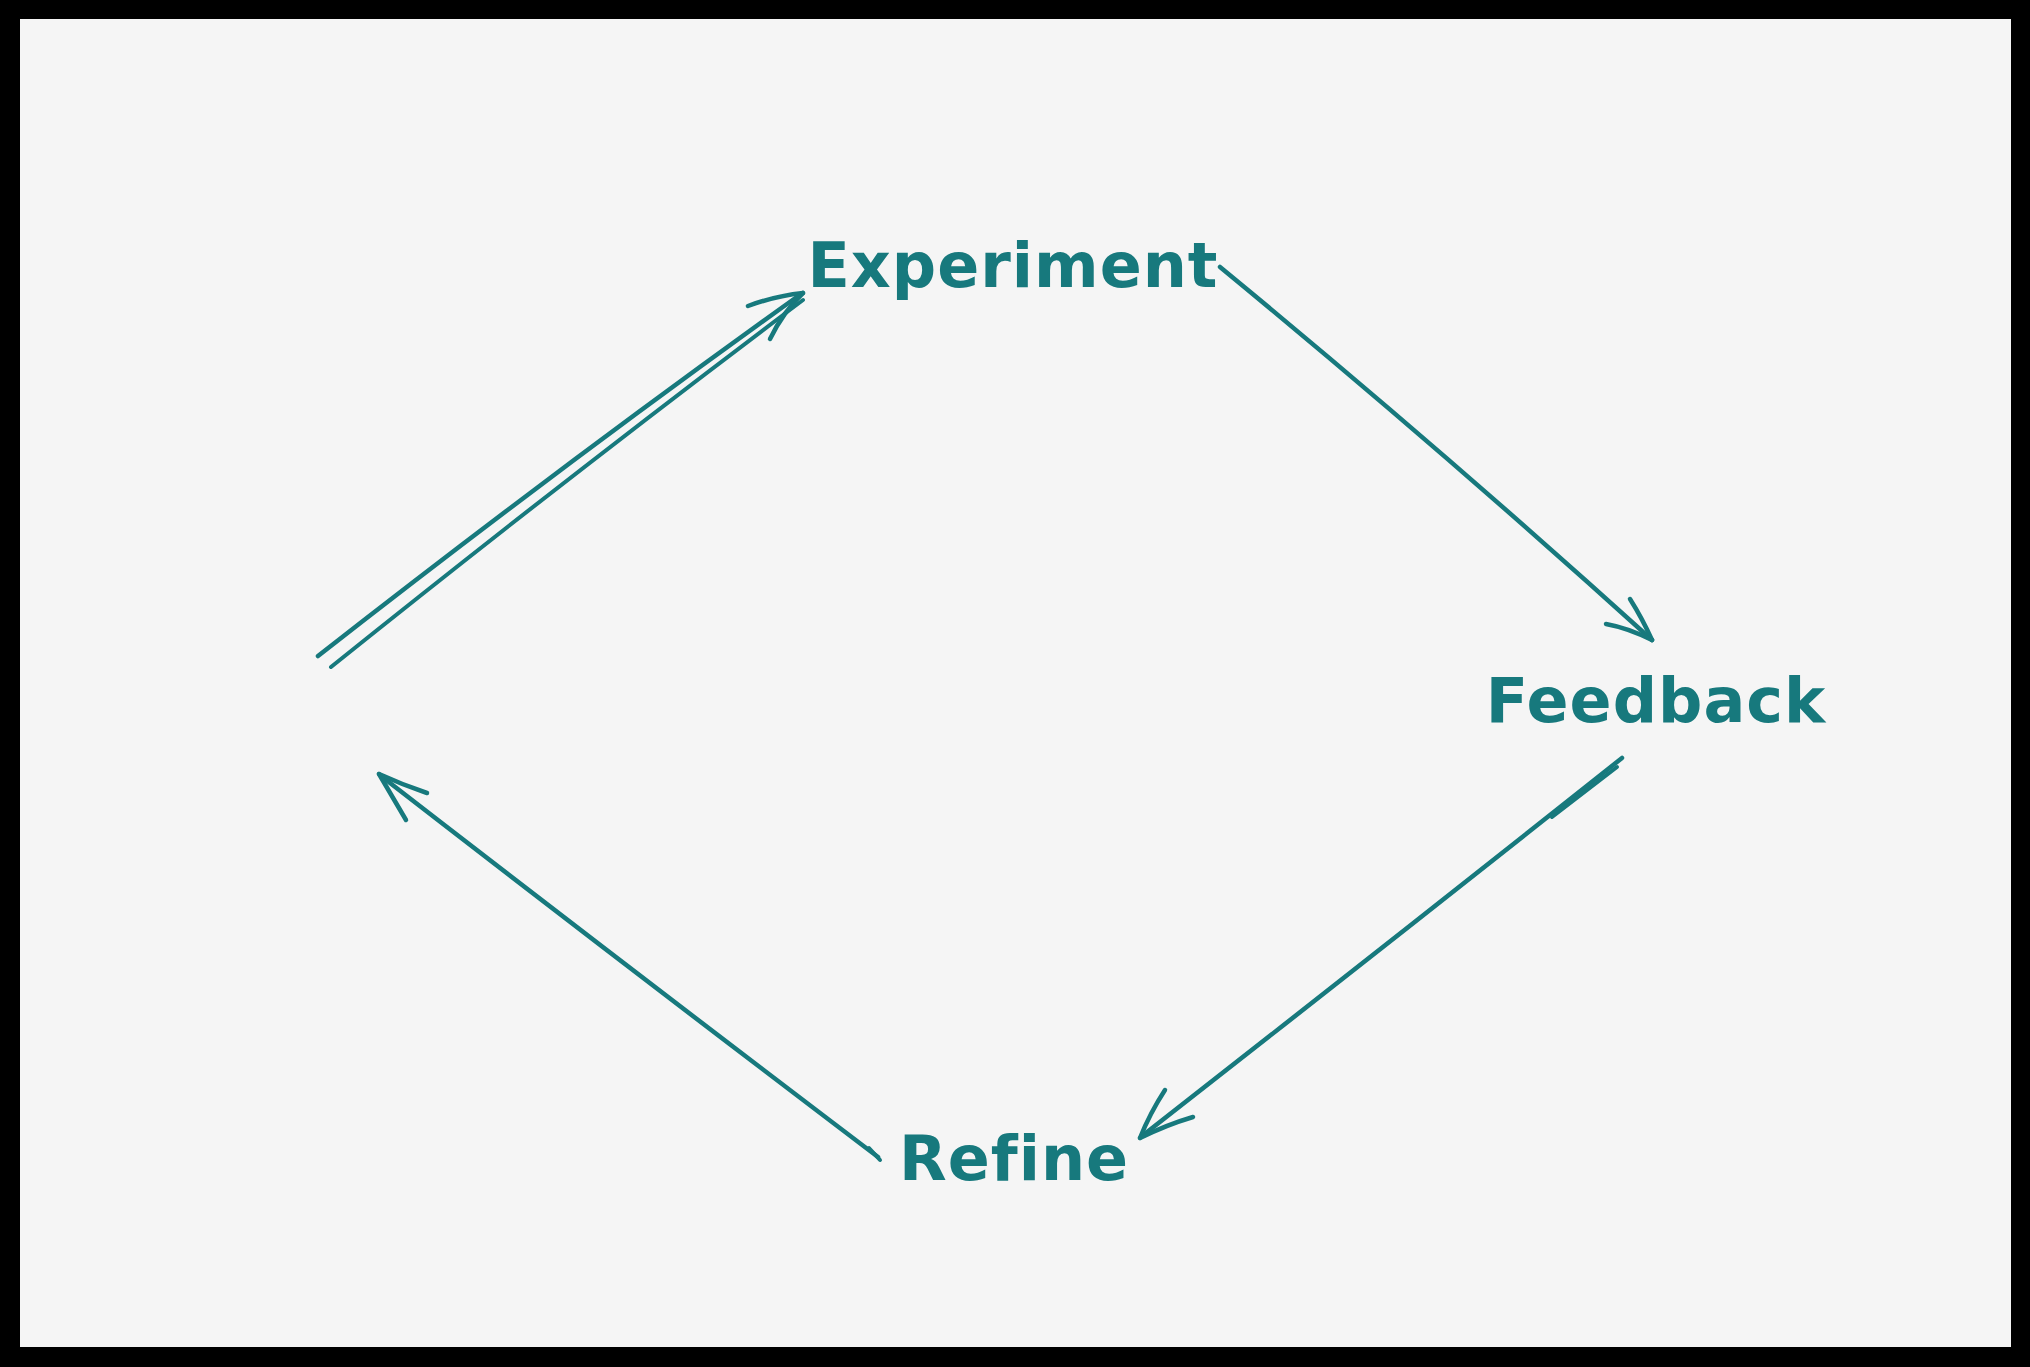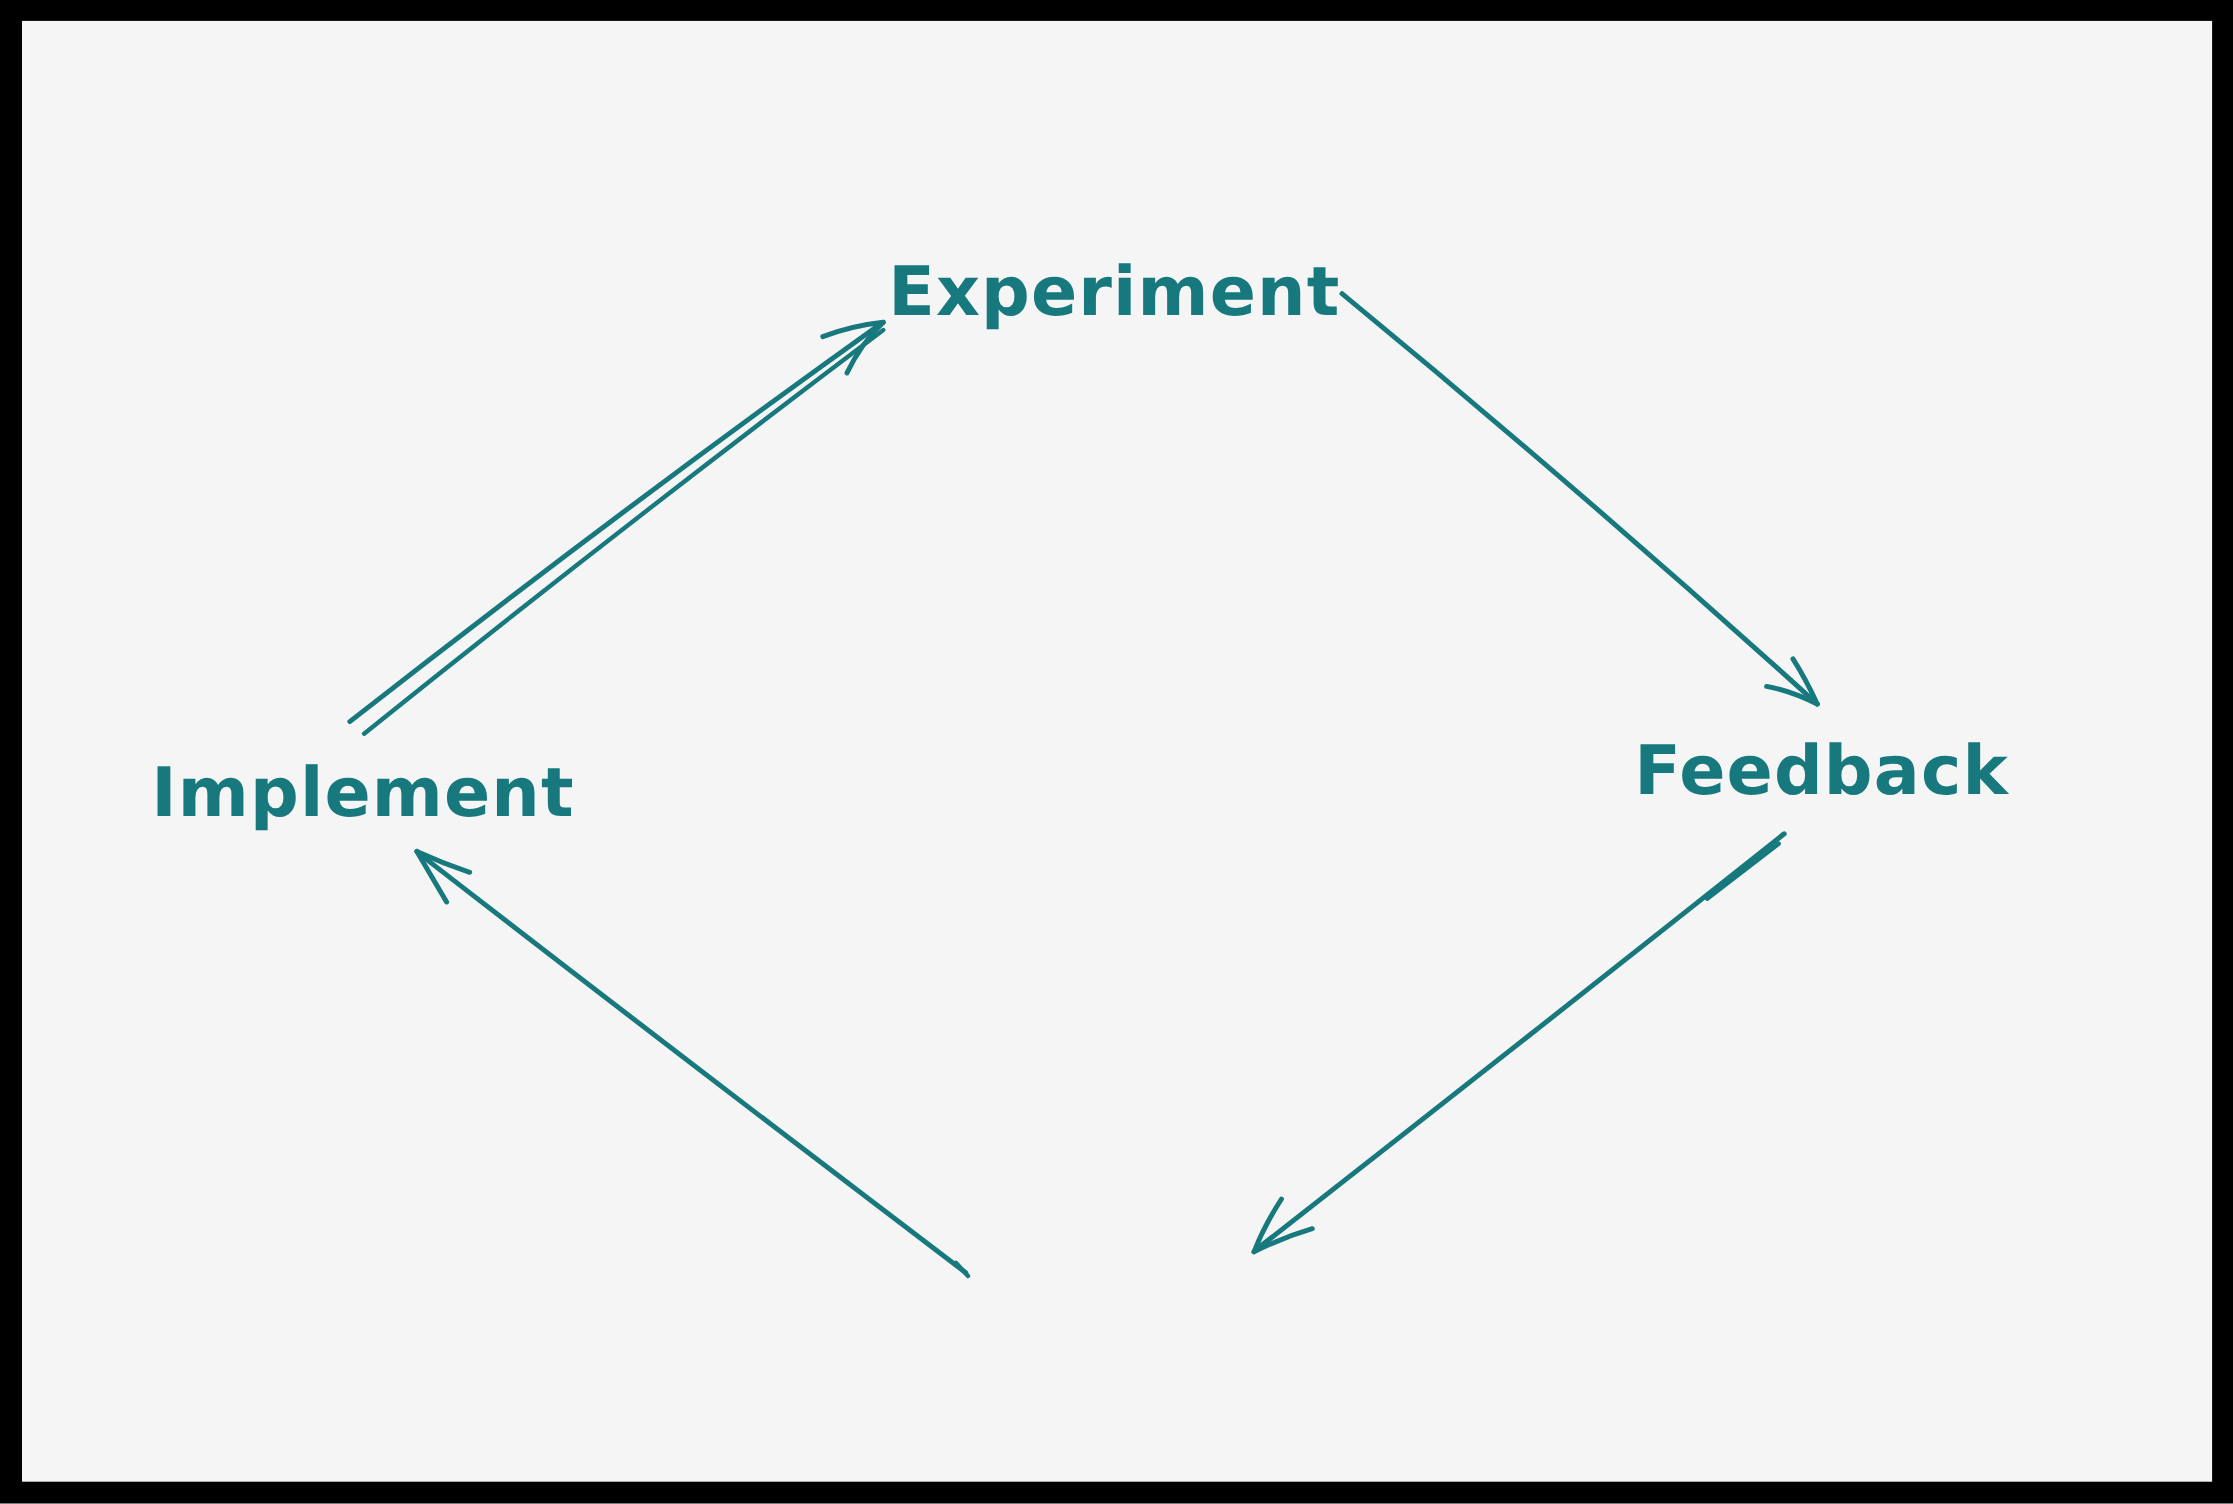--- a/index.html
+++ b/index.html
@@ -84,15 +84,15 @@
       <path class="ink" stroke-width="4" d="M 869 1148 L 880 1160"></path>
       <path class="ink" stroke-width="4.5" d="M 379 774 Q 403 785 427 793"></path>
       <path class="ink" stroke-width="4.5" d="M 379 774 Q 393 798 406 820"></path>
     </g>
   </svg>
 
   <div class="node-label node-experiment">Experiment</div>
 
   <div class="node-label node-feedback">Feedback</div>
 
+  <div class="node-label node-refine">Refine</div>
 
-  <div class="node-label node-implement">Implement</div>
 </div>
 
 </body></html>

